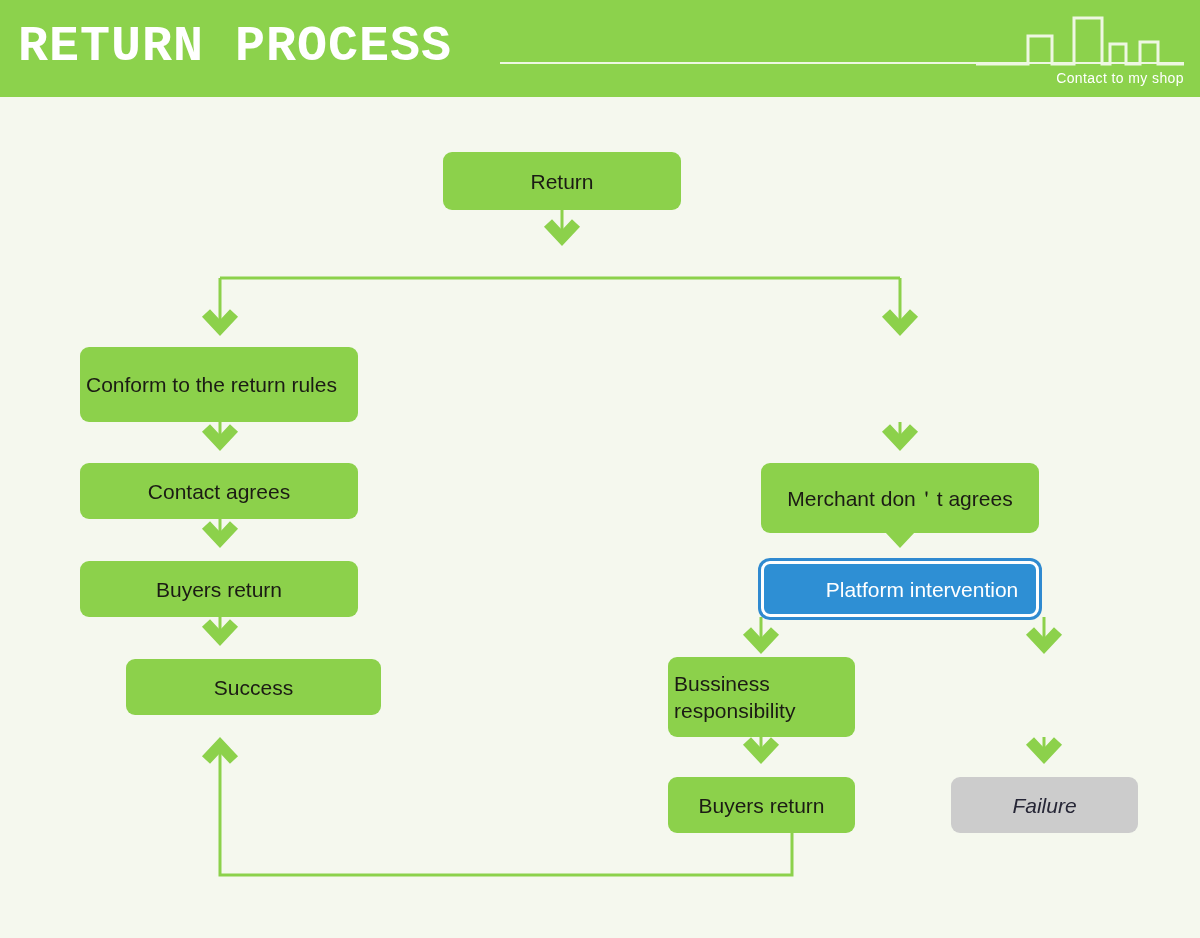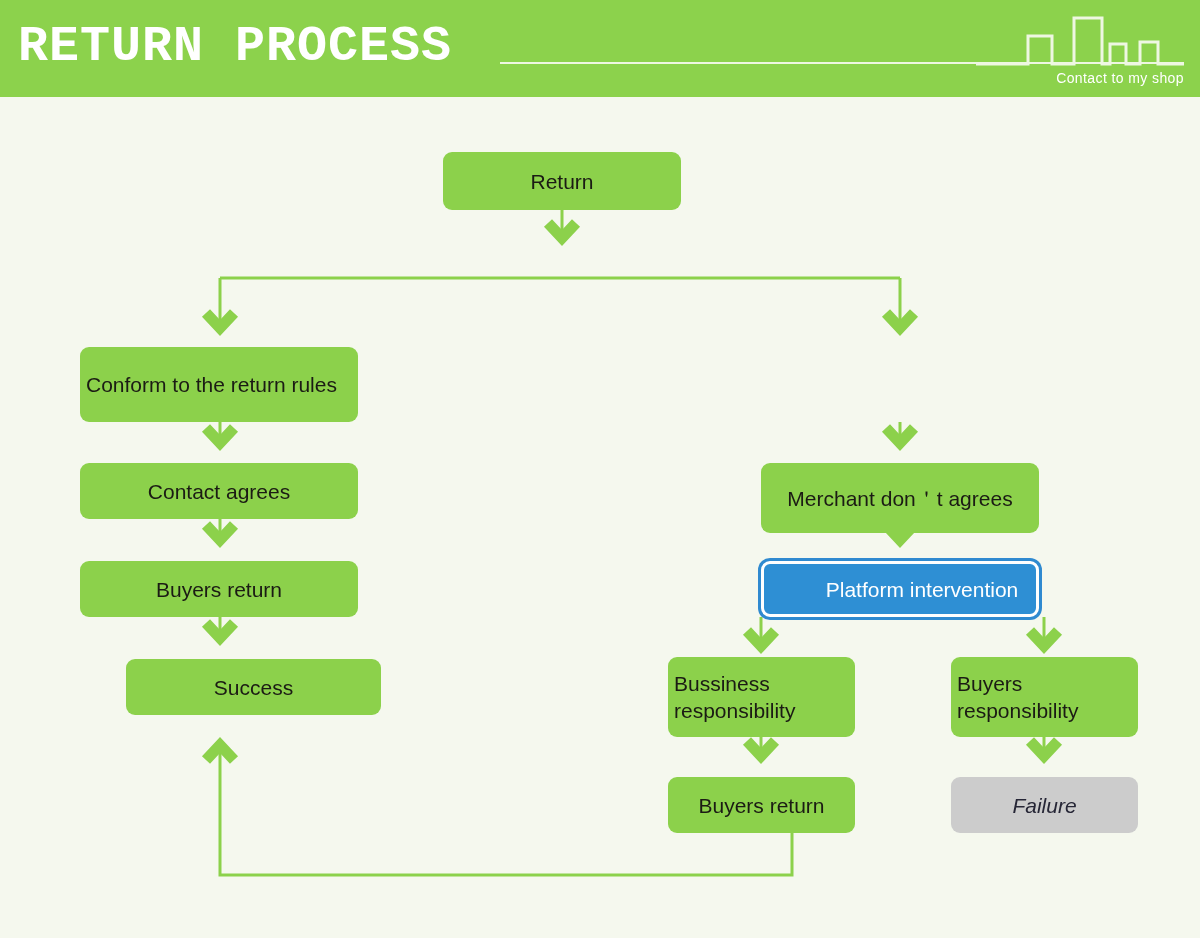--- a/index.html
+++ b/index.html
@@ -193,23 +193,20 @@
     </div>
 
     <div class="node center" style="left:80px; top:562px; width:255px; height:56px;margin-left:46px;">
       <span class="label">Success</span>
     </div>
 
     <div class="node leftal" style="left:668px; top:560px; width:187px; height:80px;">
       <span class="label">Bussiness responsibility</span>
     </div>
 
-    <div class="node leftal" style="left:951px; top:560px; width:187px; height:80px;">
-      <span class="label">Buyers responsibility</span>
-    </div>
 
     <div class="node center" style="left:668px; top:680px; width:187px; height:56px;">
       <span class="label">Buyers return</span>
     </div>
 
     <div class="node center gray" style="left:951px; top:680px; width:187px; height:56px;">
       <span class="label">Failure</span>
     </div>
 
   </div>

